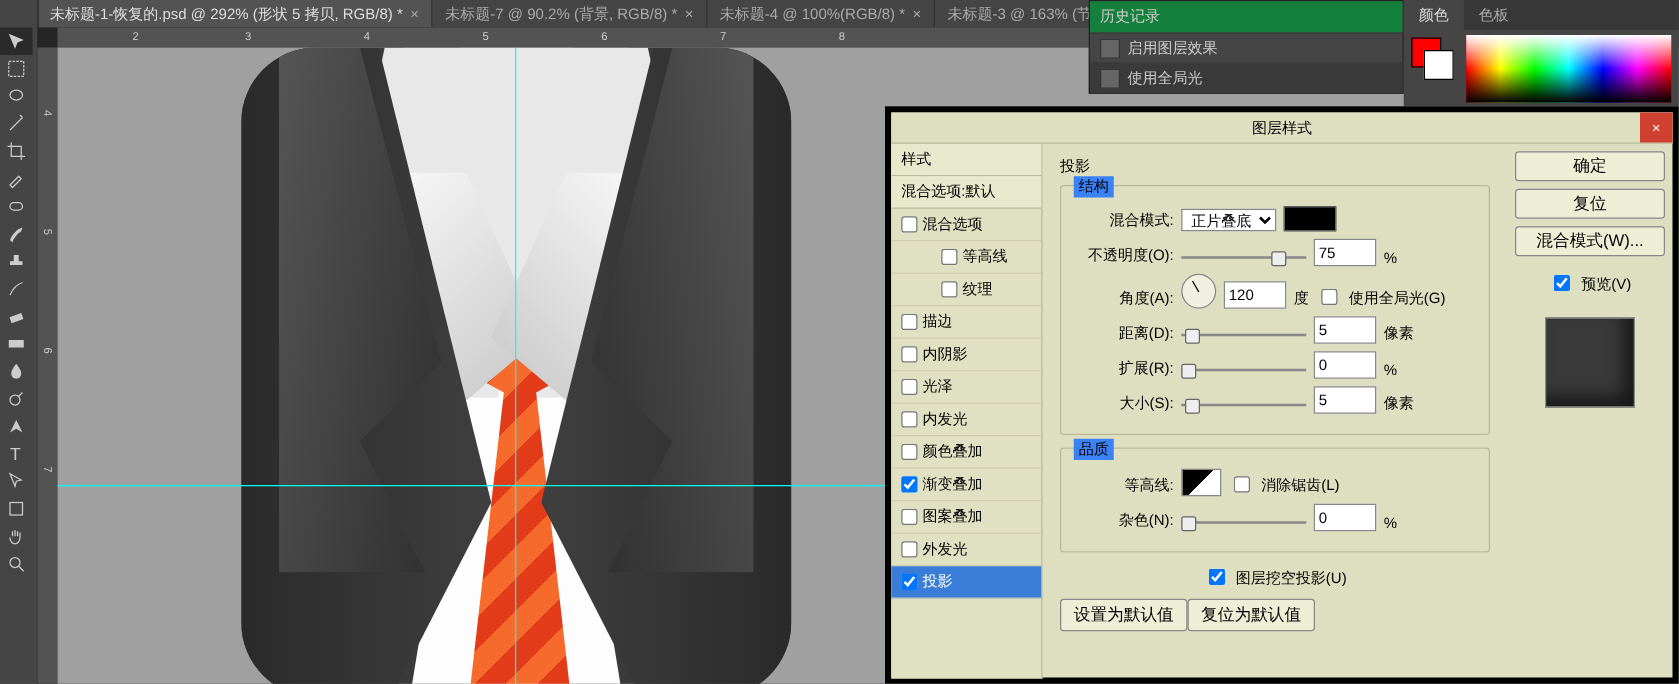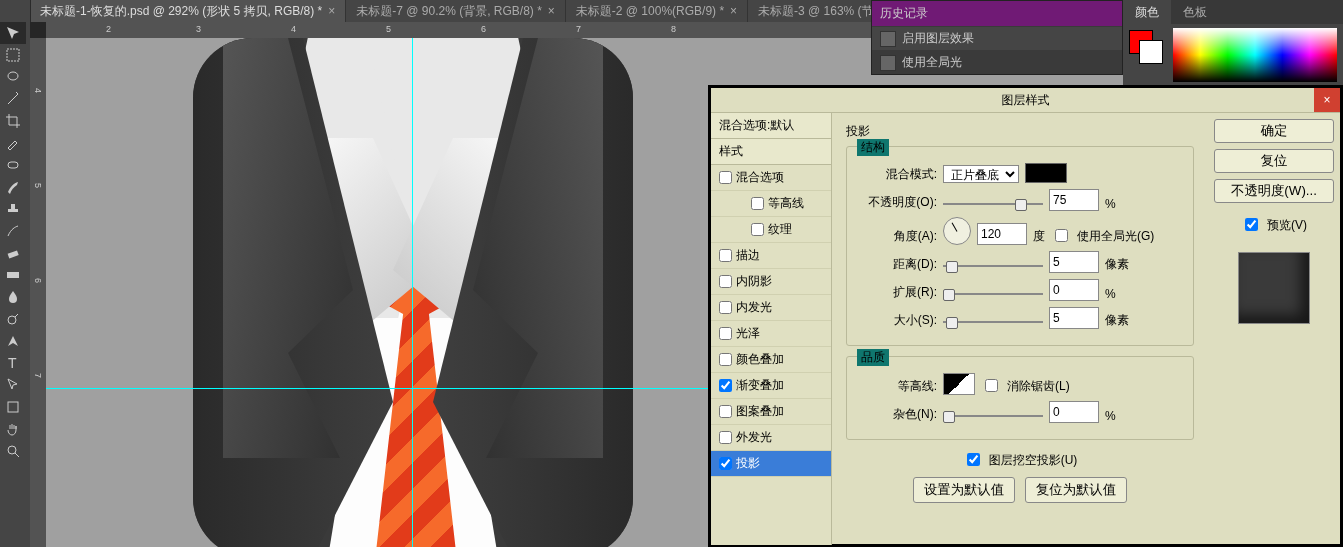--- a/index.html
+++ b/index.html
@@ -35,70 +35,70 @@
 
 .rp{position:absolute;right:0;top:0;width:220px;height:100px;background:#454545}
 .rp-tabs{display:flex;height:24px;background:#383838}
 .rp-tab{padding:0 12px;line-height:24px;color:#aaa}
 .rp-tab.active{background:#454545;color:#ddd}
 .swatch-big{width:22px;height:22px;background:#f00;border:1px solid #000;position:absolute;left:6px;top:30px}
 .swatch-big2{width:22px;height:22px;background:#fff;border:1px solid #000;position:absolute;left:16px;top:40px}
 .color-spectrum{position:absolute;left:50px;top:28px;right:6px;height:54px;background:linear-gradient(to bottom,#fff 0,rgba(255,255,255,0) 50%,#000 100%),linear-gradient(to right,red,yellow,lime,cyan,blue,magenta,red)}
 
 .hist{position:absolute;right:220px;top:0;width:250px;background:#454545;border:1px solid #222}
-.hist-title{background:#701a75;padding:4px 8px;color:#ccc}
+.hist-title{background:#15803d;padding:4px 8px;color:#ccc}
 .hist-row{display:flex;align-items:center;gap:6px;padding:3px 8px;border-top:1px solid #3a3a3a}
 .hist-row.sel{background:#3a3a3a}
 .hist-thumb{width:14px;height:14px;background:#666;border:1px solid #333}
 
 
-.dlg{position:absolute;left:708px;top:85px;right:0;bottom:0;background:#dedec0;border:3px solid #000000;color:#000;font-size:12px}
+.dlg{position:absolute;left:708px;top:85px;right:0;bottom:0;background:#dedec0;border:5px solid #000000;color:#000;font-size:12px}
 .dlg-title{height:24px;line-height:24px;text-align:center;background:#dedec0;border-bottom:1px solid #b9b99a;position:relative}
 .dlg-close{position:absolute;right:0;top:0;width:26px;height:24px;background:#d04030;color:#fff;text-align:center;line-height:24px}
 .dlg-body{display:flex;height:calc(100% - 24px)}
 .style-list{width:120px;border-right:1px solid #b9b99a;background:#e0e0c2}
 .style-head{padding:4px 8px;border-bottom:1px solid #b9b99a;background:#e8e8cc}
 .style-item{display:flex;align-items:center;gap:4px;padding:4px 8px;border-bottom:1px solid #d0d0b0}
 .style-item.indent{padding-left:40px}
 .style-item.sel{background:#3a7dd8;color:#fff}
 .style-item input{margin:0}
 .settings{flex:1;padding:10px 14px}
 .fs{border:1px solid #b9b99a;border-radius:3px;padding:10px;margin-bottom:10px;position:relative}
-.fs-title{position:absolute;top:-8px;left:10px;background:#0f766e;padding:0 4px}
+.fs-title{position:absolute;top:-8px;left:10px;background:#3b82f6;padding:0 4px}
 .row{display:flex;align-items:flex-end;gap:6px;margin:6px 0}
 .row label{width:80px;text-align:right}
 select,input[type=text]{border:1px solid #888;background:#fff;font-size:12px;padding:1px 3px;height:18px}
 input[type=text].num{width:42px;text-align:left}
 .slider{flex:0 0 100px;height:14px;position:relative}
 .slider::before{content:"";position:absolute;left:0;right:0;top:6px;height:2px;background:#888}
 .slider .thumb{position:absolute;top:2px;width:10px;height:10px;background:#eee;border:1px solid #666;border-radius:2px}
 .color-box{width:40px;height:18px;background:#000;border:1px solid #666}
 .angle{width:26px;height:26px;border:1px solid #888;border-radius:50%;position:relative;background:#f0f0e0}
 .angle::after{content:"";position:absolute;left:50%;top:50%;width:10px;height:1px;background:#000;transform-origin:left;transform:rotate(-120deg)}
 .contour{width:30px;height:20px;border:1px solid #888;background:linear-gradient(135deg,#000 0,#000 50%,#fff 50%,#fff 100%)}
 .btns{width:120px;padding:6px;display:flex;flex-direction:column;gap:6px}
 .btn{border:1px solid #888;background:#eeeed6;height:24px;border-radius:3px;cursor:pointer}
 .preview-box{width:70px;height:70px;background:#3a3a3a;border:1px solid #888;margin:6px auto;box-shadow:inset -8px -8px 14px rgba(0,0,0,.6)}
 .small-btn{border:1px solid #888;background:#eeeed6;padding:3px 10px;border-radius:3px;cursor:pointer}
-.center-row{display:flex;gap:10px;justify-content:center;margin-top:8px}
+.center-row{display:flex;justify-content:flex-start;margin-top:8px}
 </style>
 </head>
 <body>
 
 <div class="top-tabs">
   <div class="tab active">
       <span>未标题-1-恢复的.psd @ 292% (形状 5 拷贝, RGB/8) *</span>
       <span class="x">×</span>
     </div>
   <div class="tab">
       <span>未标题-7 @ 90.2% (背景, RGB/8) *</span>
       <span class="x">×</span>
     </div>
   <div class="tab">
-      <span>未标题-2 @ 100%(RGB/9) *</span>
+      <span>未标题-4 @ 100%(RGB/8) *</span>
       <span class="x">×</span>
     </div>
   <div class="tab">
       <span>未标题-3 @ 163% (节纬 样式 RGB/8) *</span>
       <span class="x">×</span>
     </div>
 </div>
 
 <div class="toolbar">
   <div class="tool sel">
@@ -260,22 +260,22 @@
   <div class="swatch-big"></div>
   <div class="swatch-big2"></div>
   <div class="color-spectrum"></div>
 </div>
 
 <div class="dlg">
   <div class="dlg-title">图层样式</div>
   <div class="dlg-close">×</div>
   <div class="dlg-body">
     <div class="style-list">
+      <div class="style-head">样式</div>
       <div class="style-head">混合选项:默认</div>
-      <div class="style-head">样式</div>
       <div class="style-item">
           <input type="checkbox" style="">
           <span>混合选项</span>
         </div>
       <div class="style-item indent">
           <input type="checkbox" style="">
           <span>等高线</span>
         </div>
       <div class="style-item indent">
           <input type="checkbox" style="">
@@ -284,25 +284,25 @@
       <div class="style-item">
           <input type="checkbox" style="">
           <span>描边</span>
         </div>
       <div class="style-item">
           <input type="checkbox" style="">
           <span>内阴影</span>
         </div>
       <div class="style-item">
           <input type="checkbox" style="">
+          <span>光泽</span>
+        </div>
+      <div class="style-item">
+          <input type="checkbox" style="">
           <span>内发光</span>
-        </div>
-      <div class="style-item">
-          <input type="checkbox" style="">
-          <span>光泽</span>
         </div>
       <div class="style-item">
           <input type="checkbox" style="">
           <span>颜色叠加</span>
         </div>
       <div class="style-item">
           <input type="checkbox" checked="" style="">
           <span>渐变叠加</span>
         </div>
       <div class="style-item">
@@ -394,21 +394,21 @@
       </div>
       <div class="center-row">
         <button class="small-btn">设置为默认值</button>
         <button class="small-btn">复位为默认值</button>
       </div>
     </div>
 
     <div class="btns">
       <button class="btn">确定</button>
       <button class="btn">复位</button>
-      <button class="btn">不透明度(W)...</button>
+      <button class="btn">混合模式(W)...</button>
       <div class="row" style="justify-content:center">
           <input type="checkbox" checked="" style="">
           <span>预览(V)</span>
         </div>
       <div class="preview-box"></div>
     </div>
   </div>
 </div>
 
 </body></html>

